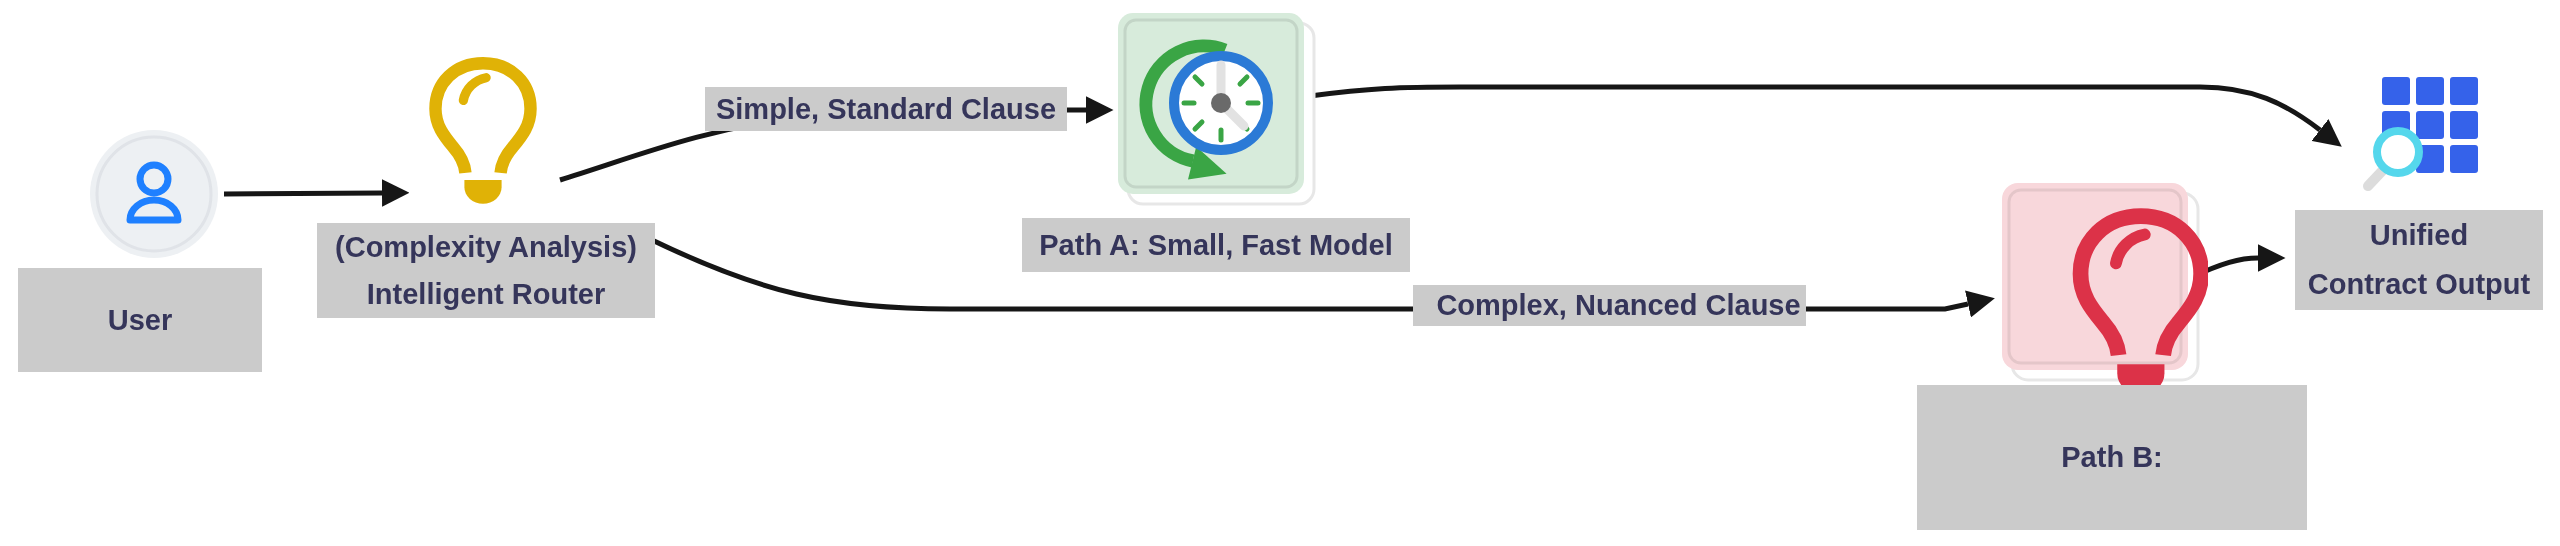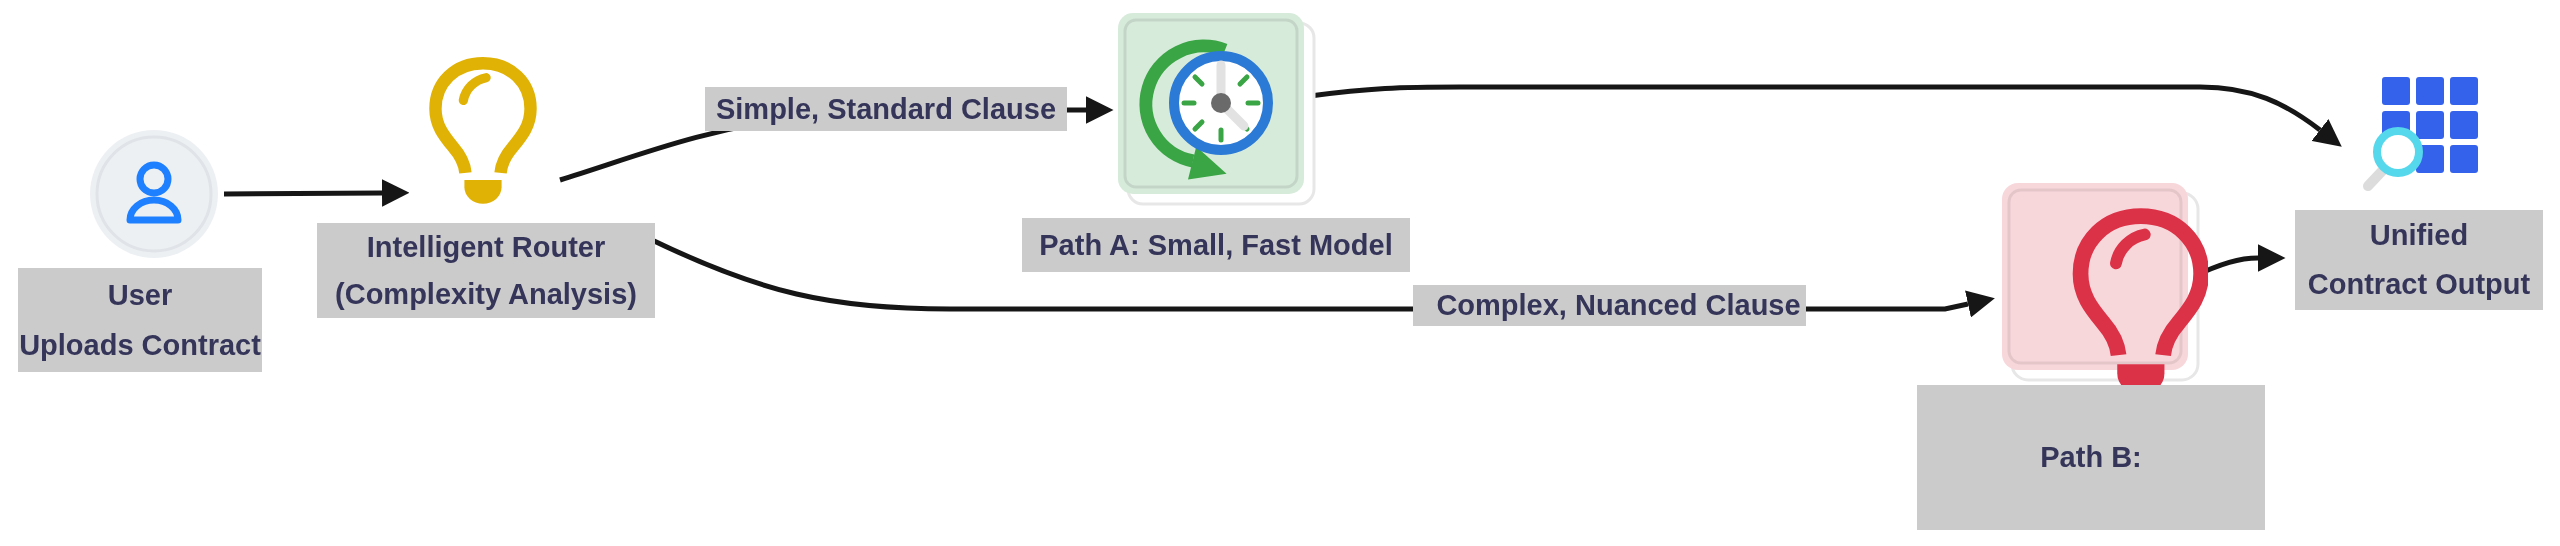--- a/index.html
+++ b/index.html
@@ -93,41 +93,40 @@
       <rect x="24" y="77" width="28" height="28" rx="3"></rect>
         <rect x="58" y="77" width="28" height="28" rx="3"></rect>
         <rect x="92" y="77" width="28" height="28" rx="3"></rect>
     </g>
     <line x1="26" y1="101" x2="10" y2="118" stroke="#dcdcdc" stroke-width="10" stroke-linecap="round"></line>
     <circle cx="40" cy="84" r="21" fill="#ffffff" stroke="#55d7ec" stroke-width="8"></circle>
   </svg>
 
   <div class="lbl" style="left:18px;top:268px;width:244px;height:104px;line-height:50px;">
     <span>User</span>
-    <span>Uploads Contract</span>
   </div>
 
   <div class="lbl" style="left:317px;top:223px;width:338px;height:95px;">
+    <span>(Complexity Analysis)</span>
     <span>Intelligent Router</span>
-    <span>(Complexity Analysis)</span>
   </div>
 
   <div class="lbl" style="left:705px;top:87px;width:362px;height:44px;text-align:right;">
     <span>Simple, Standard Clause</span>
   </div>
 
   <div class="lbl" style="left:1022px;top:218px;width:388px;height:54px;">
     <span>Path A: Small, Fast Model</span>
   </div>
 
   <div class="lbl" style="left:1413px;top:285px;width:375px;height:41px;padding-left:18px;">
     <span>Complex, Nuanced Clause</span>
   </div>
 
-  <div class="lbl" style="left:1917px;top:385px;width:348px;height:145px;">
+  <div class="lbl" style="left:1917px;top:385px;width:390px;height:145px;">
     <span>Path B:</span>
   </div>
 
   <div class="lbl" style="left:2295px;top:210px;width:248px;height:100px;line-height:49px;align-items:center;">
     <span>Unified</span>
     <span>Contract Output</span>
   </div>
 
 </div>
 

